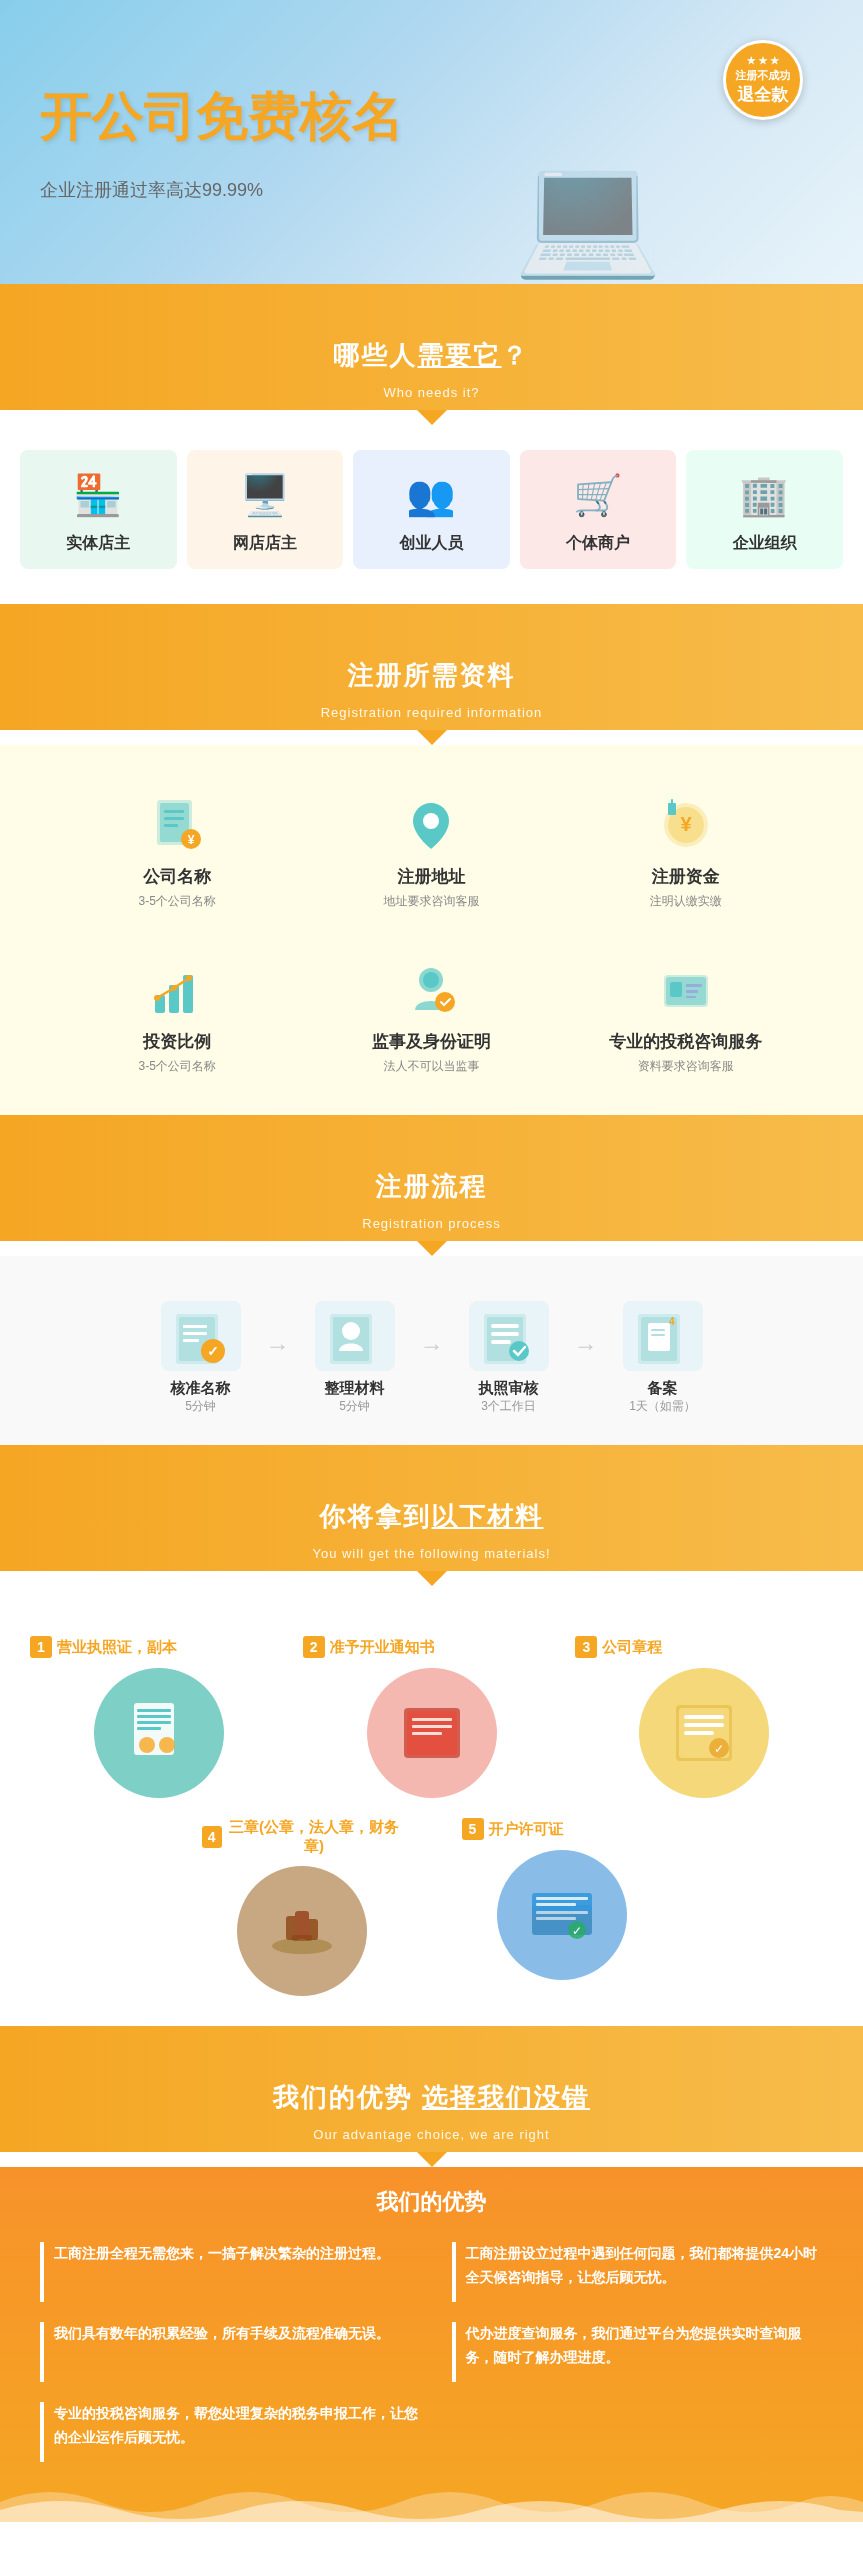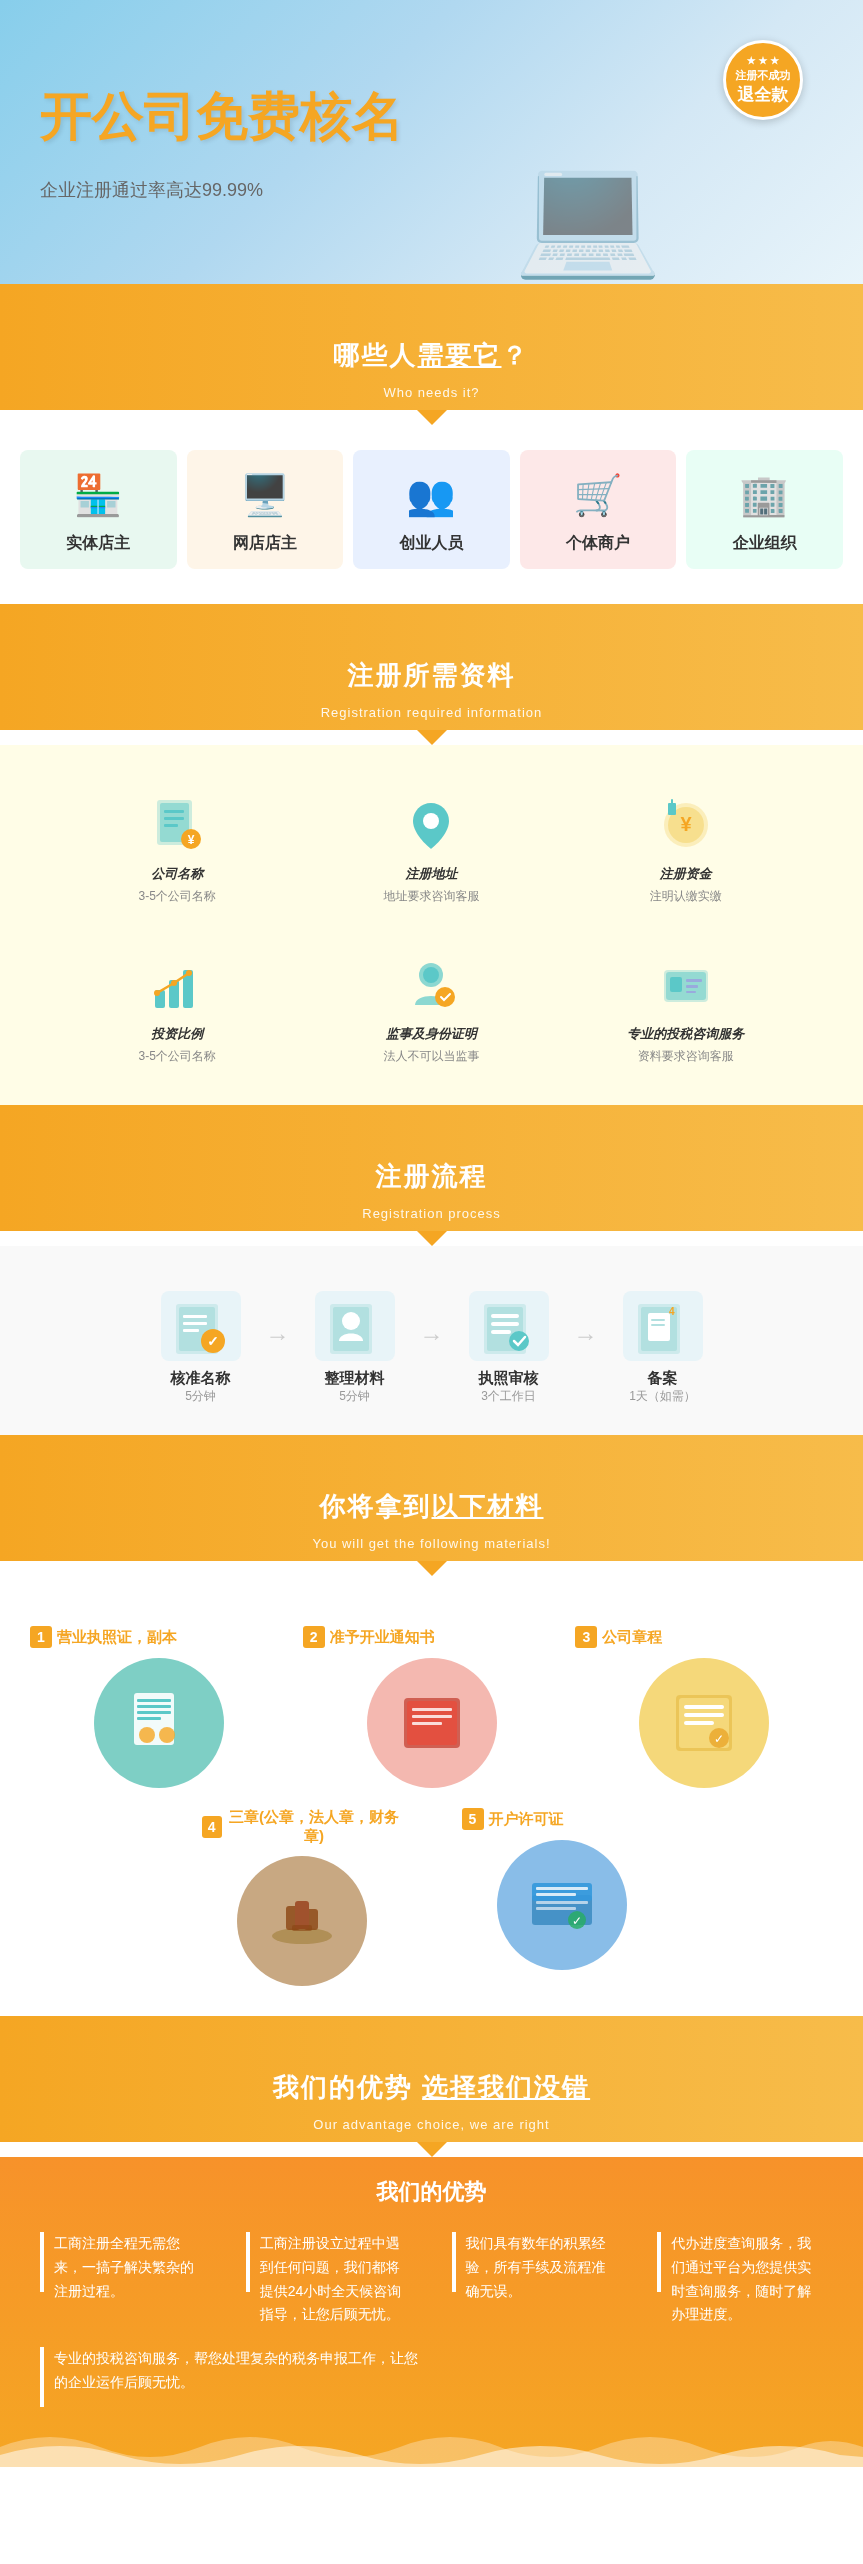--- a/index.html
+++ b/index.html
@@ -132,25 +132,24 @@
     }
     .reg-item-icon {
       width: 60px;
       height: 60px;
       margin: 0 auto 10px;
       display: flex;
       align-items: center;
       justify-content: center;
     }
     .reg-item-title {
-      font-size: 13px;
+      font-size: 17px;
       font-weight: bold;
       color: #333;
       margin-bottom: 5px;
-      font-style: italic;
     }
     .reg-item-desc {
       font-size: 12px;
       color: #888;
     }
 
     
     .reg-process {
       background: #f9f9f9;
       padding: 30px 40px;
@@ -263,22 +262,23 @@
     }
     .advantage-title {
       text-align: center;
       font-size: 22px;
       font-weight: 900;
       color: white;
       margin-bottom: 25px;
     }
     .advantage-grid {
       display: grid;
-      grid-template-columns: 1fr 1fr 1fr 1fr;
+      grid-template-columns: 1fr 1fr;
       gap: 20px 40px;
+      font-weight: bold;
     }
     .advantage-item {
       display: flex;
       gap: 10px;
       align-items: flex-start;
     }
     .advantage-bar {
       width: 4px;
       height: auto;
       background: white;

